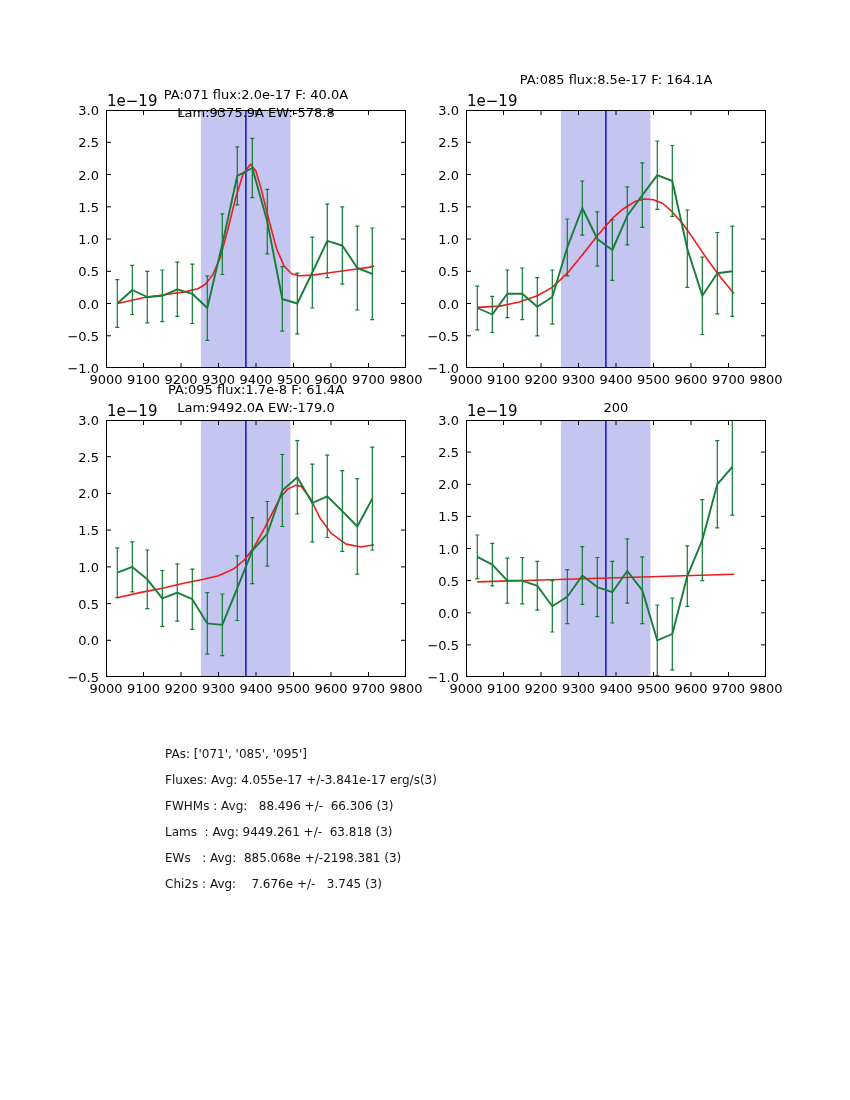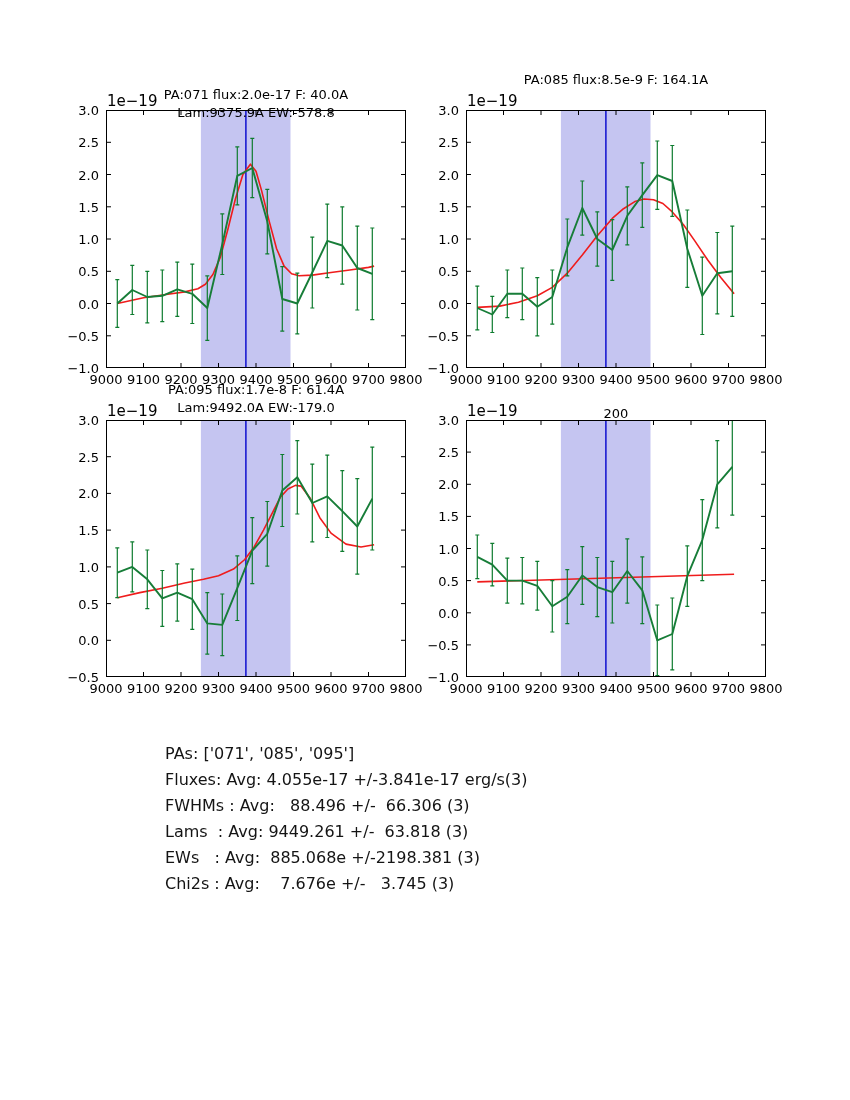--- a/index.html
+++ b/index.html
@@ -5,21 +5,21 @@
   html,body{margin:0;padding:0;}
   body{width:850px;height:1100px;background:#ffffff;font-family:"DejaVu Sans",sans-serif;}
   #figure{position:relative;width:850px;height:1100px;background:#ffffff;overflow:hidden;}
   .subplot{position:absolute;}
   .subplot svg{position:absolute;left:0;top:0;display:block;}
   .plot-title{position:absolute;text-align:center;color:#000;font-size:13px;line-height:18px;}
   .ytick{position:absolute;color:#000;font-size:13px;height:15px;line-height:15px;text-align:right;}
   .xtick{position:absolute;color:#000;font-size:13px;width:50px;height:15px;line-height:15px;text-align:center;}
   .offset-label{position:absolute;color:#000;font-size:15px;line-height:14px;}
   #stats{position:absolute;left:165px;top:741px;}
-  .stats-line{white-space:pre;color:#141414;font-size:16px;line-height:26px;font-family:"DejaVu Sans",sans-serif;}
+  .stats-line{white-space:pre;color:#141414;font-size:12px;line-height:26px;font-family:"DejaVu Sans",sans-serif;}
 </style>
 </head>
 <body>
 
 <div id="figure">
   <div id="stats">
     <div class="stats-line">PAs: ['071', '085', '095']</div>
     <div class="stats-line">Fluxes: Avg: 4.055e-17 +/-3.841e-17 erg/s(3)</div>
     <div class="stats-line">FWHMs : Avg:   88.496 +/-  66.306 (3)</div>
     <div class="stats-line">Lams  : Avg: 9449.261 +/-  63.818 (3)</div>
@@ -65,21 +65,21 @@
         <rect x="94.9" y="0" width="89.6" height="258" fill="#c5c5f1"></rect>
         <line x1="139.9" x2="139.9" y1="0" y2="258" stroke="#0000cd" stroke-width="1.4"></line>
         <path d="M0.0,0l0,5M0.0,258l0,-5M37.5,0l0,5M37.5,258l0,-5M75.0,0l0,5M75.0,258l0,-5M112.5,0l0,5M112.5,258l0,-5M150.0,0l0,5M150.0,258l0,-5M187.5,0l0,5M187.5,258l0,-5M225.0,0l0,5M225.0,258l0,-5M262.5,0l0,5M262.5,258l0,-5M300.0,0l0,5M300.0,258l0,-5M0,0.0l5,0M300,0.0l-5,0M0,32.3l5,0M300,32.3l-5,0M0,64.5l5,0M300,64.5l-5,0M0,96.8l5,0M300,96.8l-5,0M0,129.0l5,0M300,129.0l-5,0M0,161.3l5,0M300,161.3l-5,0M0,193.5l5,0M300,193.5l-5,0M0,225.8l5,0M300,225.8l-5,0M0,258.0l5,0M300,258.0l-5,0" stroke="#000000" stroke-width="1" fill="none"></path>
         <polyline points="11.3,197.4 33.8,196.1 52.5,192.2 71.3,185.8 86.3,177.4 101.3,163.2 116.3,145.1 131.3,125.8 146.3,108.4 157.5,98.7 168.8,91.6 178.1,89.0 187.5,89.7 196.9,93.5 206.3,101.9 217.5,114.8 228.8,130.9 241.9,150.3 255.0,167.7 268.1,183.8" fill="none" stroke="#ef1c1c" stroke-width="1.6" stroke-linejoin="round"></polyline>
         <path d="M11.3,219.9L11.3,176.1M9.3,219.9L13.3,219.9M9.3,176.1L13.3,176.1M26.3,222.5L26.3,186.4M24.3,222.5L28.3,222.5M24.3,186.4L28.3,186.4M41.3,207.7L41.3,160M39.3,207.7L43.3,207.7M39.3,160L43.3,160M56.3,209.6L56.3,158M54.3,209.6L58.3,209.6M54.3,158L58.3,158M71.3,225.8L71.3,167.7M69.3,225.8L73.3,225.8M69.3,167.7L73.3,167.7M86.3,214.1L86.3,160M84.3,214.1L88.3,214.1M84.3,160L88.3,160M101.3,165.8L101.3,109M99.3,165.8L103.3,165.8M99.3,109L103.3,109M116.3,125.1L116.3,71M114.3,125.1L118.3,125.1M114.3,71L118.3,71M131.3,156.1L131.3,101.9M129.3,156.1L133.3,156.1M129.3,101.9L133.3,101.9M146.3,170.3L146.3,109.7M144.3,170.3L148.3,170.3M144.3,109.7L148.3,109.7M161.3,134.8L161.3,76.8M159.3,134.8L163.3,134.8M159.3,76.8L163.3,76.8M176.3,117.4L176.3,52.9M174.3,117.4L178.3,117.4M174.3,52.9L178.3,52.9M191.3,99.3L191.3,31M189.3,99.3L193.3,99.3M189.3,31L193.3,31M206.3,106.4L206.3,35.5M204.3,106.4L208.3,106.4M204.3,35.5L208.3,35.5M221.3,177.4L221.3,100M219.3,177.4L223.3,177.4M219.3,100L223.3,100M236.3,224.5L236.3,147.1M234.3,224.5L238.3,224.5M234.3,147.1L238.3,147.1M251.3,203.8L251.3,122.5M249.3,203.8L253.3,203.8M249.3,122.5L253.3,122.5M266.3,206.4L266.3,116.1M264.3,206.4L268.3,206.4M264.3,116.1L268.3,116.1" stroke="#0e7c2f" stroke-width="1.2" fill="none"></path>
         <polyline points="11.3,198.0 26.3,204.5 41.3,183.8 56.3,183.8 71.3,196.7 86.3,187.0 101.3,137.4 116.3,98.0 131.3,129.0 146.3,140.0 161.3,105.8 176.3,85.1 191.3,65.1 206.3,71.0 221.3,138.7 236.3,185.8 251.3,163.2 266.3,161.3" fill="none" stroke="#177d38" stroke-width="1.9" stroke-linejoin="round"></polyline>
         <rect x="0.5" y="0.5" width="299" height="257" fill="none" stroke="#000000" stroke-width="1"></rect>
       </svg>
     </div>
     <div class="plot-title" style="left: 466px; width: 300px; top: 71px;">
-      <div class="title-line">PA:085 flux:8.5e-9 F: 164.1A</div>
+      <div class="title-line">PA:085 flux:8.5e-17 F: 164.1A</div>
     </div>
     <div class="offset-label" style="left: 467px; top: 94px;">1e−19</div>
     <div class="ytick" style="left: 418px; width: 41px; top: 103px;">3.0</div>
     <div class="ytick" style="left: 418px; width: 41px; top: 135.25px;">2.5</div>
     <div class="ytick" style="left: 418px; width: 41px; top: 167.5px;">2.0</div>
     <div class="ytick" style="left: 418px; width: 41px; top: 199.75px;">1.5</div>
     <div class="ytick" style="left: 418px; width: 41px; top: 232px;">1.0</div>
     <div class="ytick" style="left: 418px; width: 41px; top: 264.25px;">0.5</div>
     <div class="ytick" style="left: 418px; width: 41px; top: 296.5px;">0.0</div>
     <div class="ytick" style="left: 418px; width: 41px; top: 328.75px;">−0.5</div>
@@ -130,21 +130,21 @@
       <svg width="300" height="257">
         <rect x="94.9" y="0" width="89.6" height="257" fill="#c5c5f1"></rect>
         <line x1="139.9" x2="139.9" y1="0" y2="257" stroke="#0000cd" stroke-width="1.4"></line>
         <path d="M0.0,0l0,5M0.0,257l0,-5M37.5,0l0,5M37.5,257l0,-5M75.0,0l0,5M75.0,257l0,-5M112.5,0l0,5M112.5,257l0,-5M150.0,0l0,5M150.0,257l0,-5M187.5,0l0,5M187.5,257l0,-5M225.0,0l0,5M225.0,257l0,-5M262.5,0l0,5M262.5,257l0,-5M300.0,0l0,5M300.0,257l0,-5M0,0.0l5,0M300,0.0l-5,0M0,32.1l5,0M300,32.1l-5,0M0,64.3l5,0M300,64.3l-5,0M0,96.4l5,0M300,96.4l-5,0M0,128.5l5,0M300,128.5l-5,0M0,160.6l5,0M300,160.6l-5,0M0,192.8l5,0M300,192.8l-5,0M0,224.9l5,0M300,224.9l-5,0M0,257.0l5,0M300,257.0l-5,0" stroke="#000000" stroke-width="1" fill="none"></path>
         <polyline points="11.3,161.9 268.1,154.2" fill="none" stroke="#ef1c1c" stroke-width="1.6" stroke-linejoin="round"></polyline>
         <path d="M11.3,158.7L11.3,115M9.3,158.7L13.3,158.7M9.3,115L13.3,115M26.3,165.8L26.3,123.4M24.3,165.8L28.3,165.8M24.3,123.4L28.3,123.4M41.3,183.1L41.3,138.1M39.3,183.1L43.3,183.1M39.3,138.1L43.3,138.1M56.3,183.8L56.3,137.5M54.3,183.8L58.3,183.8M54.3,137.5L58.3,137.5M71.3,190.2L71.3,141.4M69.3,190.2L73.3,190.2M69.3,141.4L73.3,141.4M86.3,212L86.3,160.6M84.3,212L88.3,212M84.3,160.6L88.3,160.6M101.3,203.7L101.3,149.7M99.3,203.7L103.3,203.7M99.3,149.7L103.3,149.7M116.3,184.4L116.3,126.6M114.3,184.4L118.3,184.4M114.3,126.6L118.3,126.6M131.3,196.6L131.3,137.5M129.3,196.6L133.3,196.6M129.3,137.5L133.3,137.5M146.3,203L146.3,141.4M144.3,203L148.3,203M144.3,141.4L148.3,141.4M161.3,183.1L161.3,118.9M159.3,183.1L163.3,183.1M159.3,118.9L163.3,118.9M176.3,203.7L176.3,136.9M174.3,203.7L178.3,203.7M174.3,136.9L178.3,136.9M191.3,255.7L191.3,185M189.3,255.7L193.3,255.7M189.3,185L193.3,185M206.3,249.9L206.3,178M204.3,249.9L208.3,249.9M204.3,178L208.3,178M221.3,186.3L221.3,125.9M219.3,186.3L223.3,186.3M219.3,125.9L223.3,125.9M236.3,160.6L236.3,79.7M234.3,160.6L238.3,160.6M234.3,79.7L238.3,79.7M251.3,107.9L251.3,20.6M249.3,107.9L253.3,107.9M249.3,20.6L253.3,20.6M266.3,95.1L266.3,-1.3M264.3,95.1L268.3,95.1M264.3,-1.3L268.3,-1.3" stroke="#0e7c2f" stroke-width="1.2" fill="none"></path>
         <polyline points="11.3,136.9 26.3,144.6 41.3,160.6 56.3,160.6 71.3,165.8 86.3,186.3 101.3,176.7 116.3,155.5 131.3,167.1 146.3,172.2 161.3,151.0 176.3,170.3 191.3,220.4 206.3,214.0 221.3,156.1 236.3,120.1 251.3,64.3 266.3,46.9" fill="none" stroke="#177d38" stroke-width="1.9" stroke-linejoin="round"></polyline>
         <rect x="0.5" y="0.5" width="299" height="256" fill="none" stroke="#000000" stroke-width="1"></rect>
       </svg>
     </div>
-    <div class="plot-title" style="left: 466px; width: 300px; top: 399px; margin-top: 6px;">
+    <div class="plot-title" style="left: 466px; width: 300px; top: 399px;">
       <div class="title-line">200</div>
     </div>
     <div class="offset-label" style="left: 467px; top: 404px;">1e−19</div>
     <div class="ytick" style="left: 418px; width: 41px; top: 413px;">3.0</div>
     <div class="ytick" style="left: 418px; width: 41px; top: 445.125px;">2.5</div>
     <div class="ytick" style="left: 418px; width: 41px; top: 477.25px;">2.0</div>
     <div class="ytick" style="left: 418px; width: 41px; top: 509.375px;">1.5</div>
     <div class="ytick" style="left: 418px; width: 41px; top: 541.5px;">1.0</div>
     <div class="ytick" style="left: 418px; width: 41px; top: 573.625px;">0.5</div>
     <div class="ytick" style="left: 418px; width: 41px; top: 605.75px;">0.0</div>

